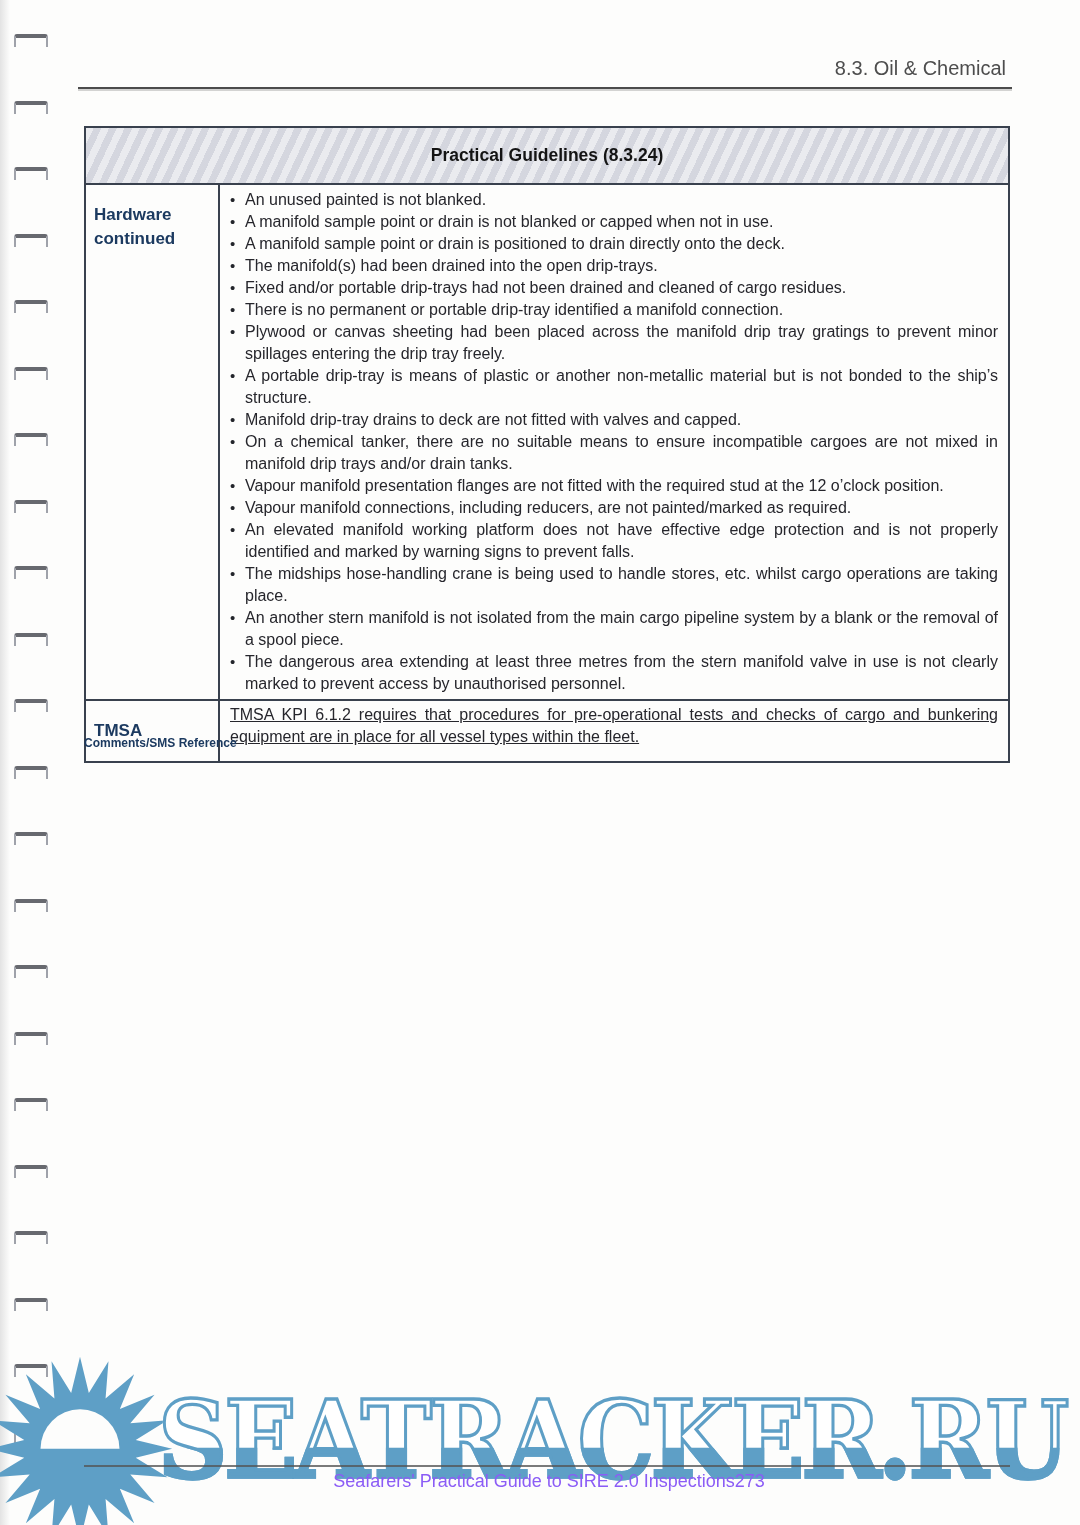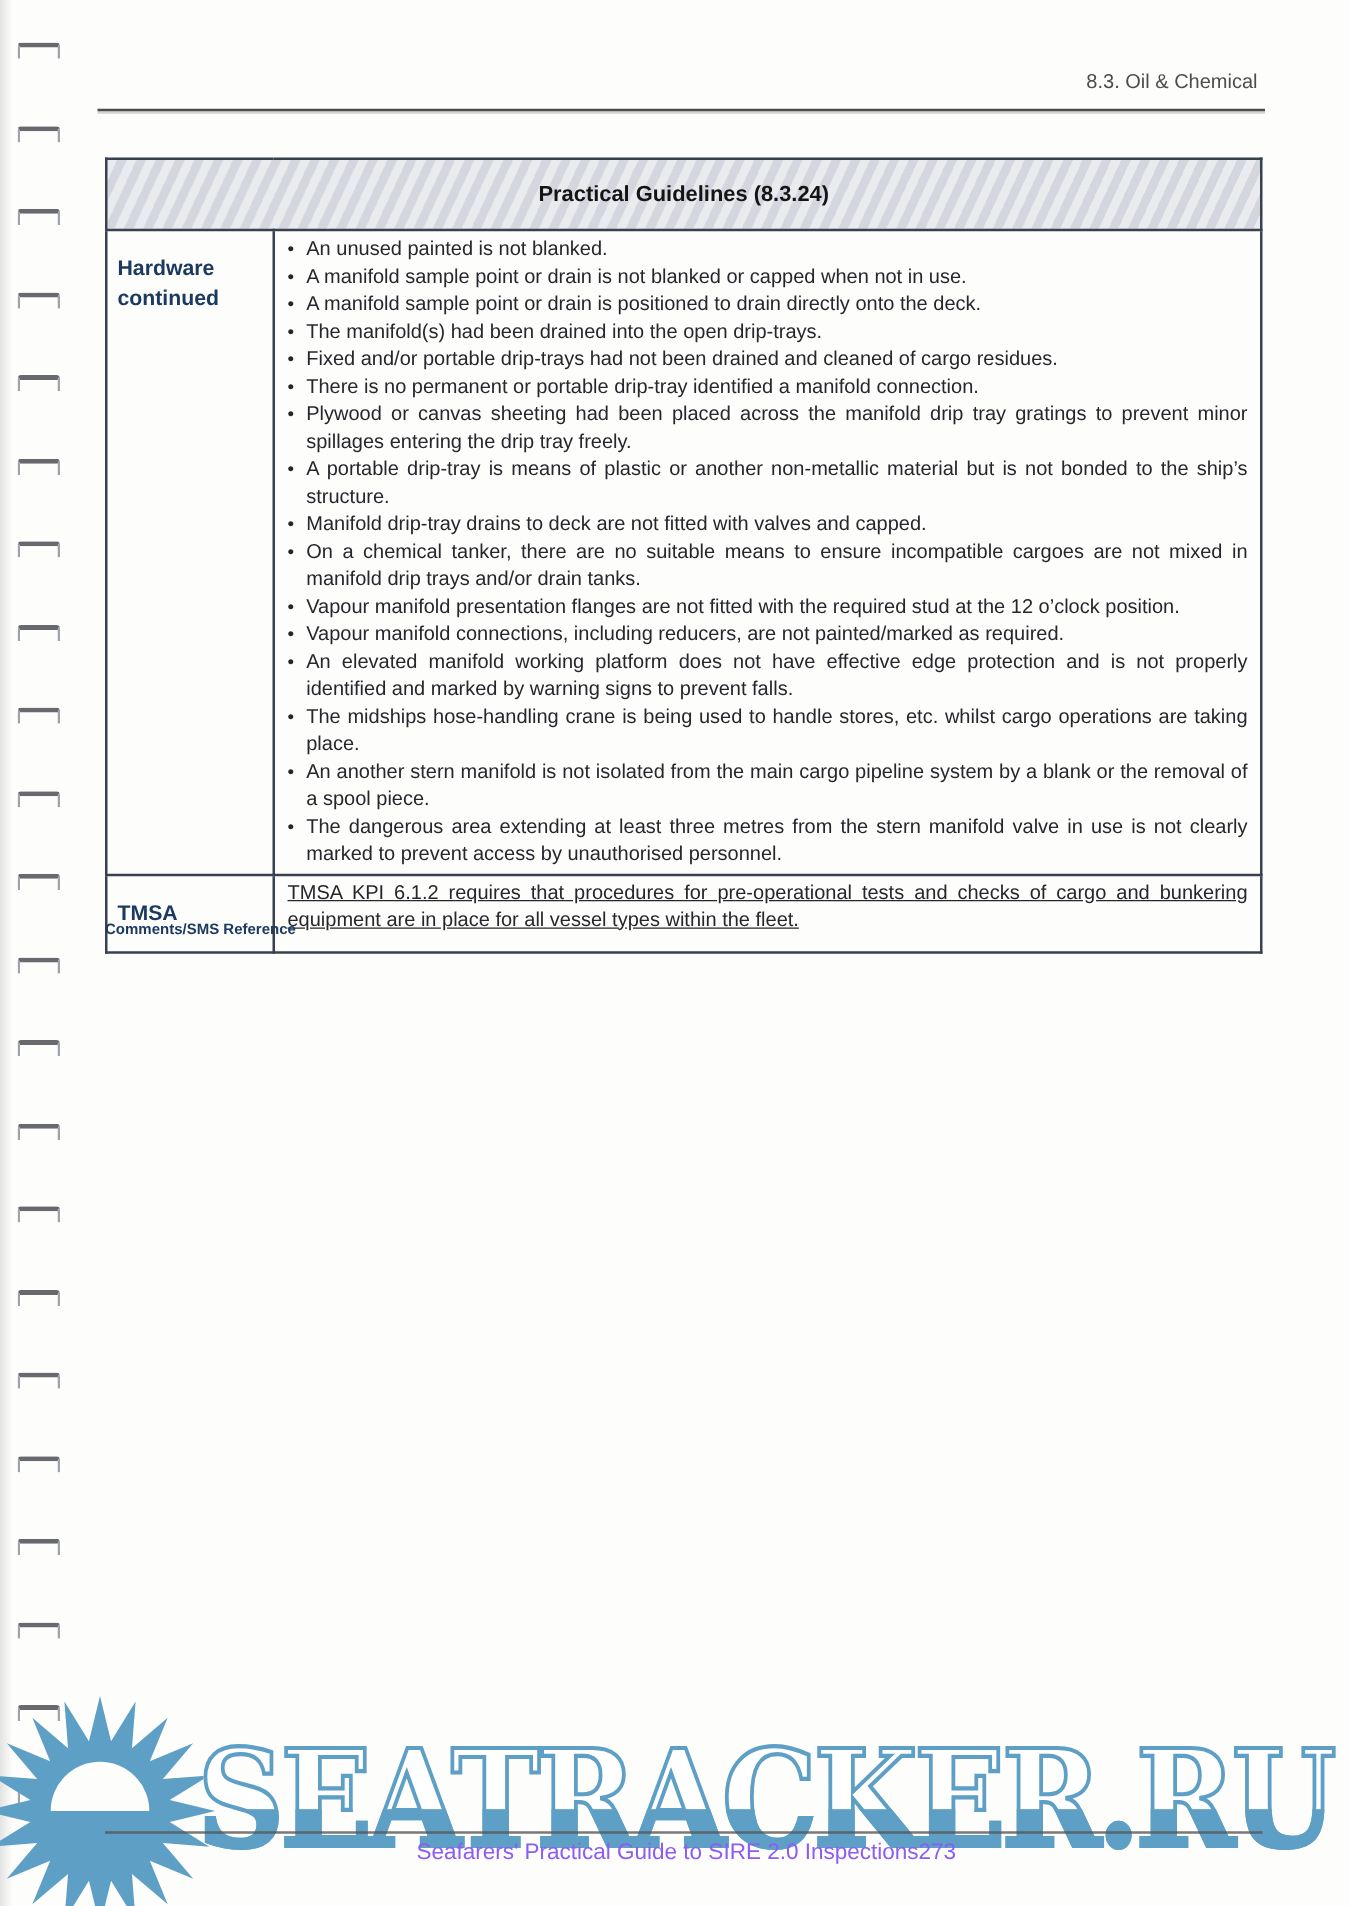--- a/index.html
+++ b/index.html
@@ -26,21 +26,21 @@
     position: absolute; left: 14px; width: 34px; height: 13px;
     border-top: 4px solid #5b5d64;
     border-left: 2px solid #989ba4;
     border-right: 2px solid #989ba4;
     border-radius: 3px 3px 0 0;
     opacity: 0.92;
   }
   
   .header-text {
     position: absolute; top: 57px; right: 74px;
-    font-size: 16px; color: #4d4d4d; z-index: 2;
+    font-size: 20px; color: #4d4d4d; z-index: 2;
   }
   .header-rule {
     position: absolute; top: 87px; left: 78px; right: 68px; height: 2px;
     background: #4c4c4c; box-shadow: 0 2px 0 rgba(160,160,160,.45);
     z-index: 2;
   }
   
   table.guidelines {
     position: absolute; top: 126px; left: 84px; width: 926px;
     border-collapse: collapse; z-index: 2;

